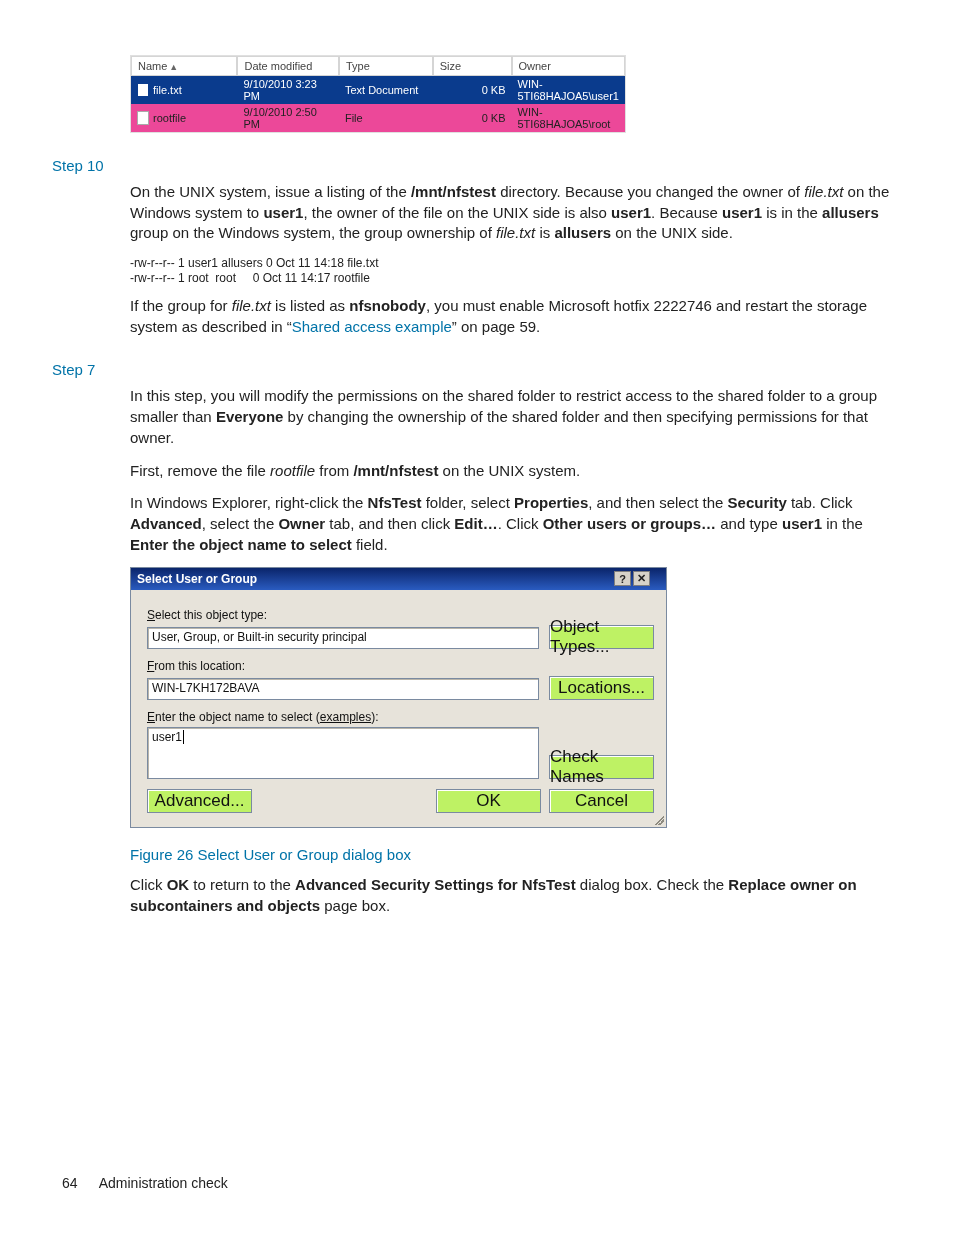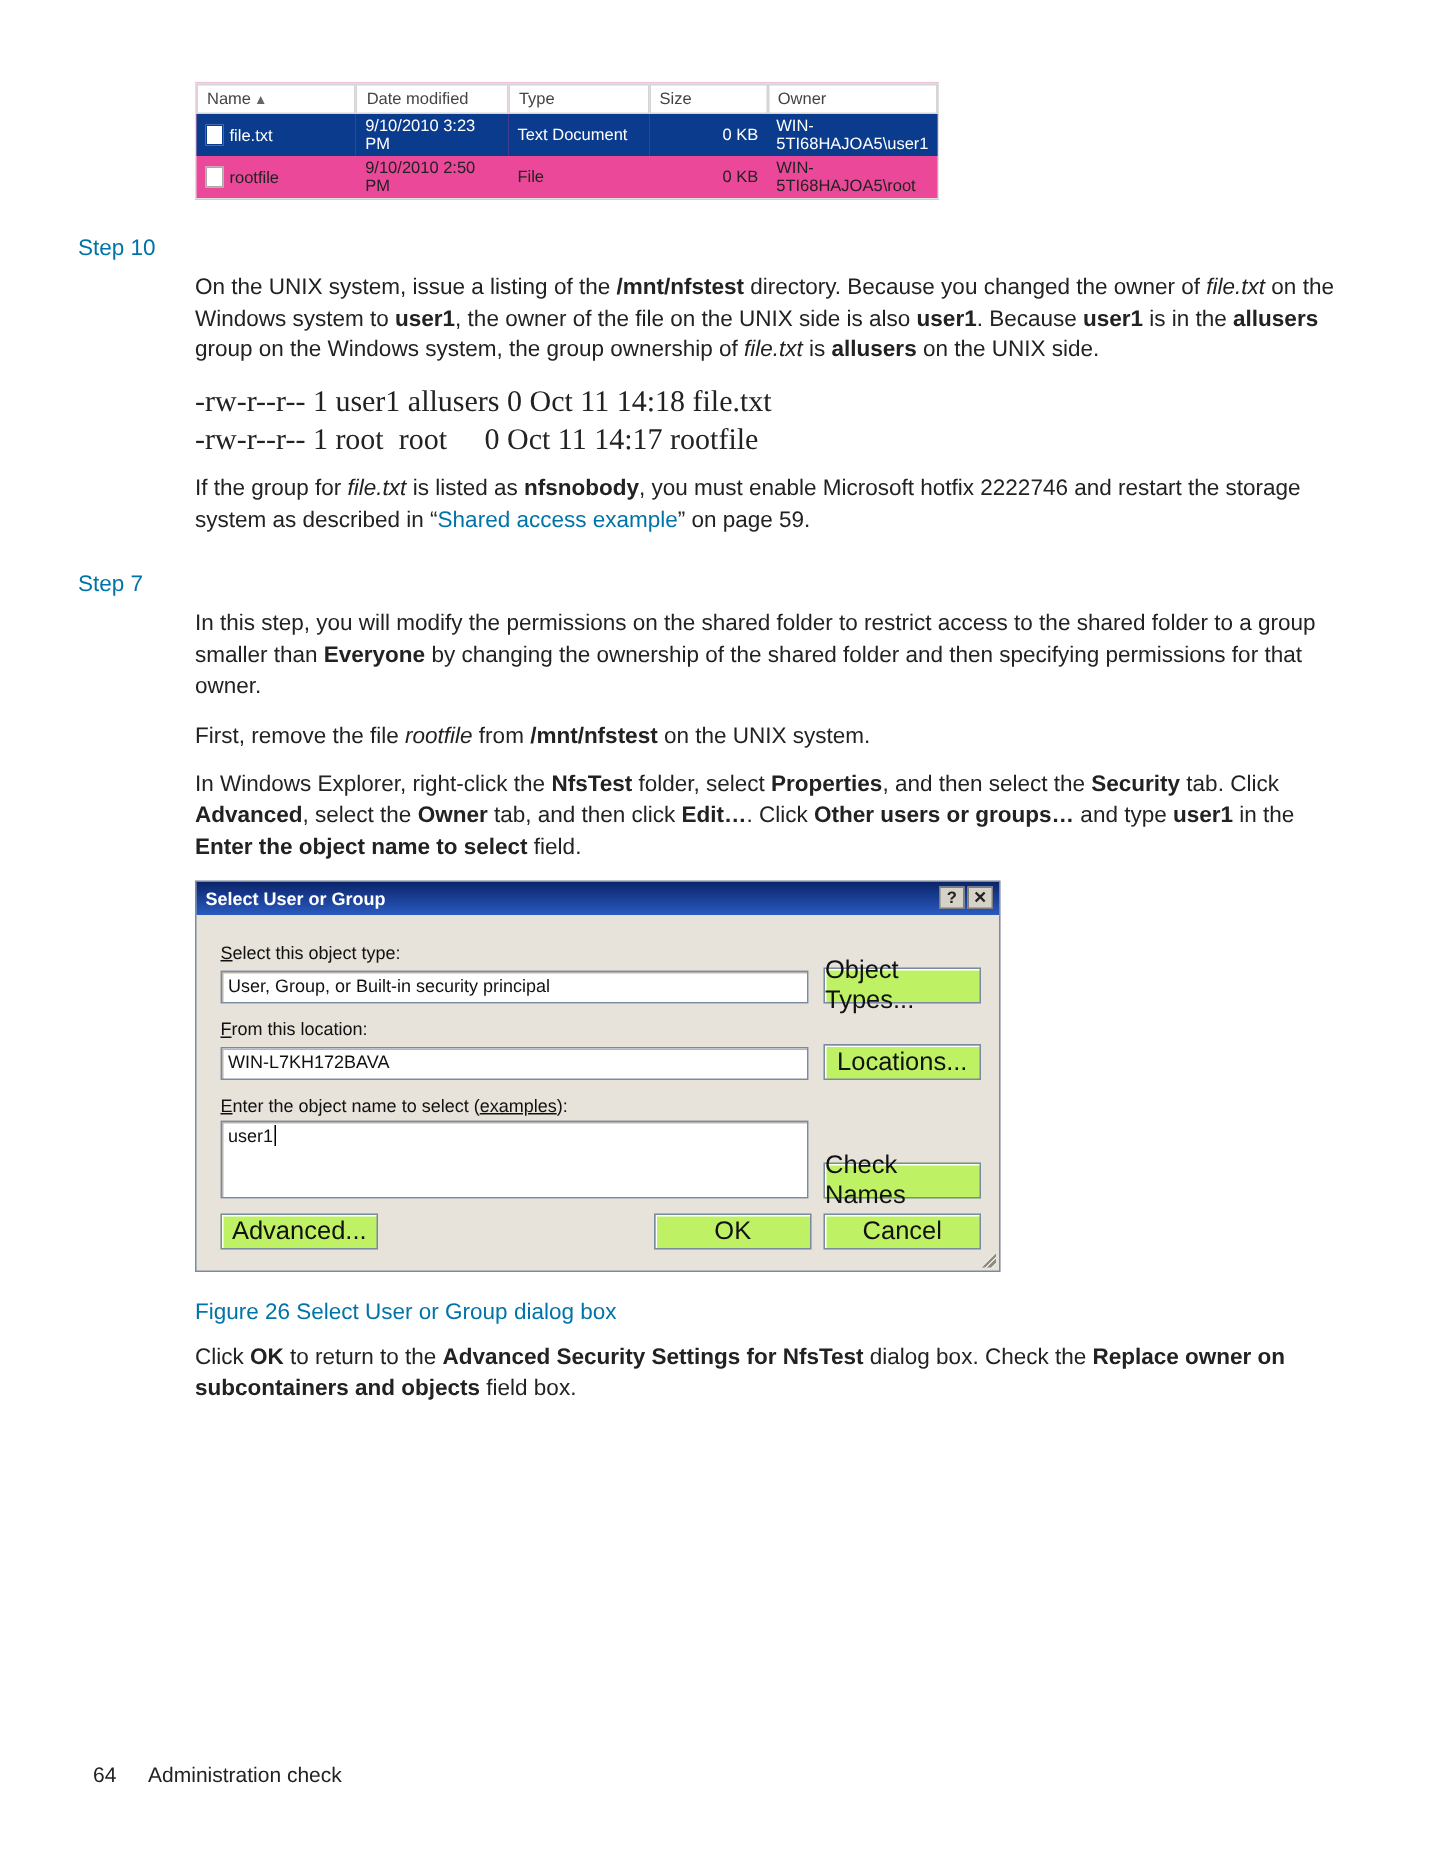--- a/index.html
+++ b/index.html
@@ -58,22 +58,22 @@
     font-size:15px;
     margin:24px 0 8px 0;
   }
   .body-text{
     font-size:15px;
     line-height:1.38;
     margin:8px 0 12px 78px;
   }
   .body-text b,.body-text i{font-family:inherit;}
   .code-block{
-    font-family:Liberation Serif, serif;
-    font-size:20px;
+    font-family:Liberation Sans, sans-serif;
+    font-size:12px;
     line-height:1.25;
     margin:10px 0 10px 78px;
     white-space:pre;
   }
   a.inline-link{color:#0073a8;text-decoration:none;}
   .figure-caption{
     color:#0073a8;
     font-weight:normal;
     font-size:15px;
     margin:18px 0 12px 78px;
@@ -87,21 +87,21 @@
     font-family:Tahoma,Arial,sans-serif;
     font-size:12px;
     color:#111;
     position:relative;
   }
   .dialog-title{
     background:linear-gradient(#0a246a,#2a5bc0);
     color:#fff;
     font-weight:bold;
     font-size:12px;
-    padding:3px 4px 4px 6px;
+    padding:3px 16px 4px 6px;
     display:flex;
     align-items:center;
     justify-content:space-between;
   }
   .title-btns{display:flex;gap:2px;}
   .title-btn{
     width:17px;height:15px;
     background:#d6d2c8;
     border:1px solid #7e7e7e;
     display:flex;align-items:center;justify-content:center;
@@ -276,21 +276,21 @@
             </div>
         </div>
       </div>
     </div>
     <div class="resize-grip"></div>
   </div>
 
   <div class="figure-caption">Figure 26 Select User or Group dialog box</div>
 
   <p class="body-text">
-    <span>Click </span><b>OK</b><span> to return to the </span><b>Advanced Security Settings for NfsTest</b><span> dialog box. Check the </span><b>Replace owner on subcontainers and objects</b><span> field box.</span>
+    <span>Click </span><b>OK</b><span> to return to the </span><b>Advanced Security Settings for NfsTest</b><span> dialog box. Check the </span><b>Replace owner on subcontainers and objects</b><span> page box.</span>
   </p>
 
 </div>
 
 <div class="footer">
   <span class="pnum">64</span>
   <span>Administration check</span>
 </div>
 
 </body></html>

